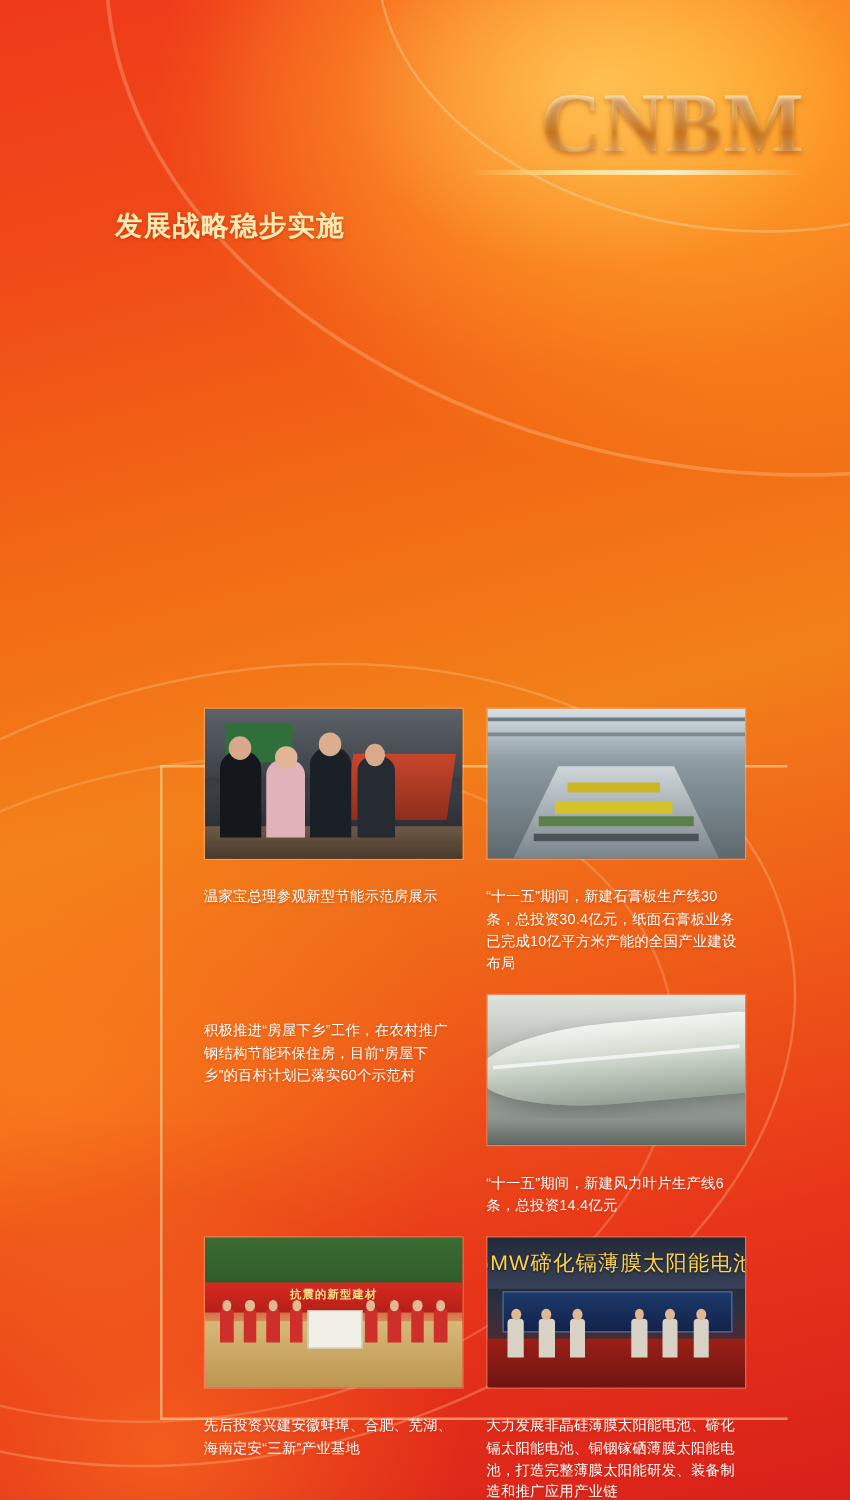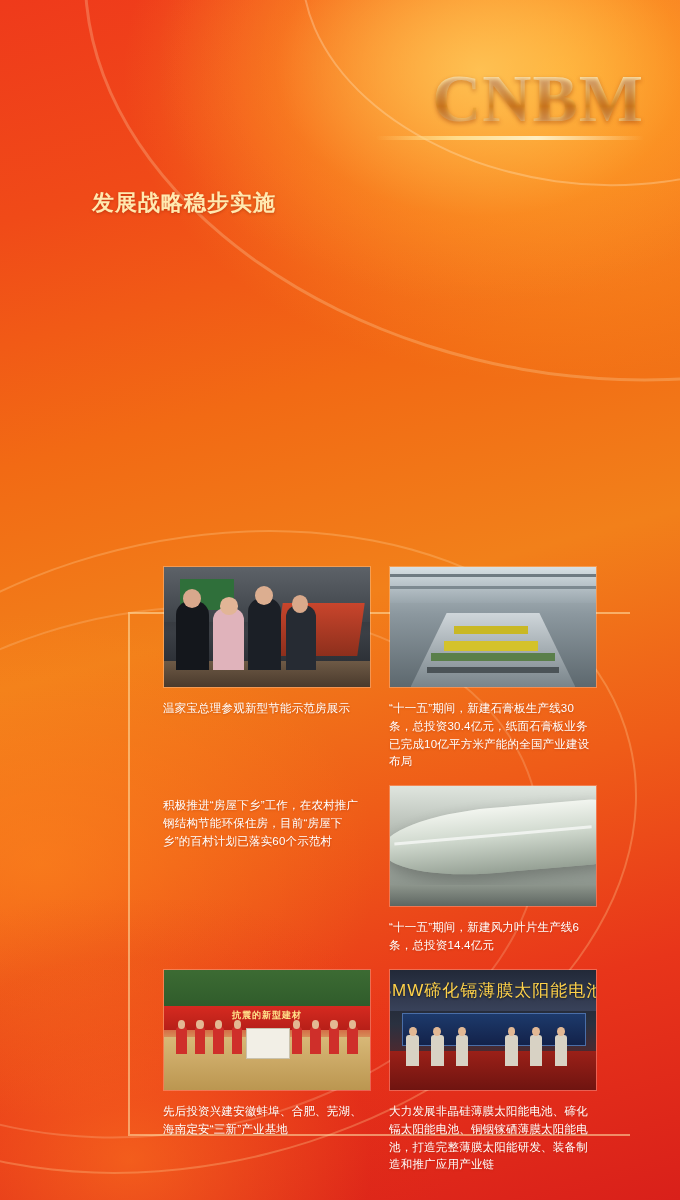--- a/index.html
+++ b/index.html
@@ -95,21 +95,21 @@
     width: 268px;
     margin-left: auto;
     background: linear-gradient(90deg, rgba(255,230,160,0) 0%, #ffdc8a 30%, #ffeec2 60%, rgba(255,220,140,0) 100%);
     border-radius: 2px;
   }
 
   
   .content {
     position: absolute;
     left: 92px;
-    top: 188px;
+    top: 166px;
     width: 534px;
   }
   .h-title {
     font-size: 22px;
     font-weight: bold;
     color: #ffe9b0;
     letter-spacing: 1px;
     text-shadow: 0 1px 3px rgba(140,30,0,0.45);
     margin: 0 0 56px 0;
   }
@@ -157,21 +157,21 @@
     width: 206px;
   }
   .photo {
     width: 206px;
     height: 120px;
     overflow: hidden;
     position: relative;
     border: 1px solid rgba(255,255,255,0.25);
   }
   .cap {
-    margin-top: 12px;
+    margin-top: 22px;
     font-size: 11.5px;
     line-height: 1.55;
     color: #ffffff;
     letter-spacing: 0.2px;
     text-shadow: 0 1px 2px rgba(150,40,0,0.35);
   }
 
   
   .ph { position: absolute; inset: 0; }
 

